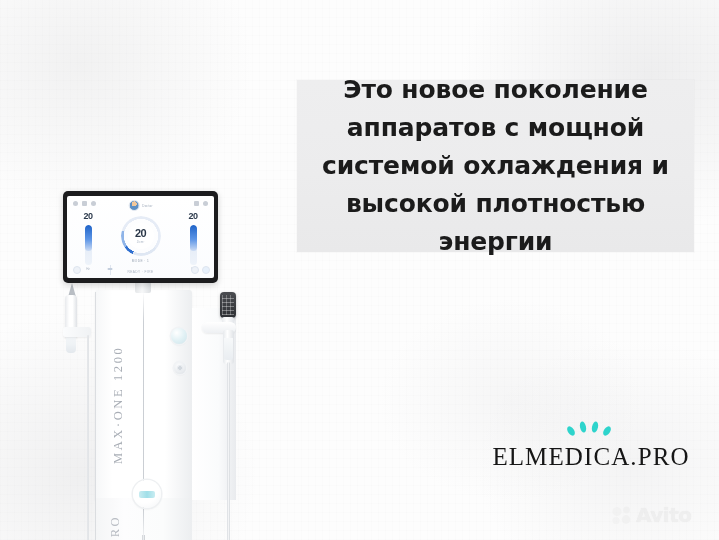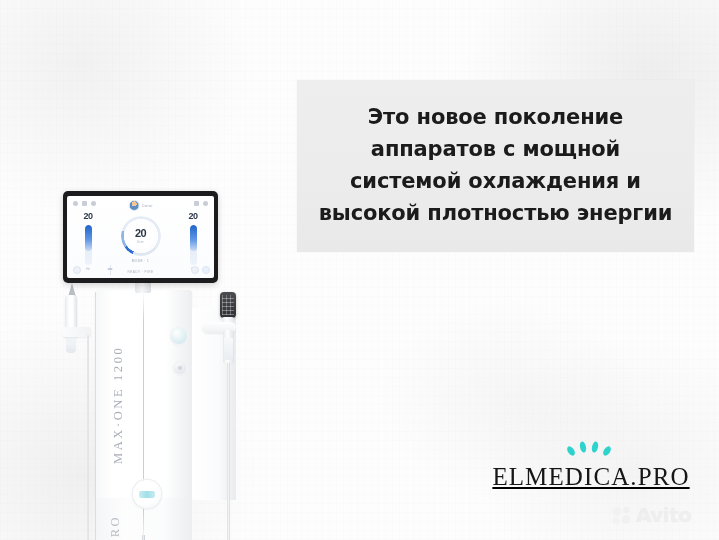--- a/index.html
+++ b/index.html
@@ -75,37 +75,36 @@
     height: 172px;
     background: linear-gradient(180deg, #eeeeef 0%, #ececed 55%, #e9e9ea 100%);
     display: flex;
     align-items: center;
     justify-content: center;
     box-shadow: 0 0 0 1px rgba(0,0,0,0.015);
   }
   #headline-text {
     font-family: "DejaVu Sans", sans-serif;
     font-weight: 700;
-    font-size: 21px;
+    font-size: 25px;
     line-height: 1.52;
     color: #1b1b1b;
     text-align: center;
     padding: 0 16px;
     letter-spacing: -0.15px;
   }
 
   
   #brand-logo {
     position: absolute;
     left: 484px;
-    top: 436px;
+    top: 416px;
     width: 214px;
     height: 62px;
     text-align: center;
-    text-decoration: underline;
   }
   #brand-petals {
     height: 26px;
     position: relative;
     margin: 0 auto 2px auto;
     width: 66px;
   }
   #brand-petals svg { display: block; margin: 0 auto; }
   #brand-wordmark {
     font-family: "Liberation Serif", "DejaVu Serif", serif;

